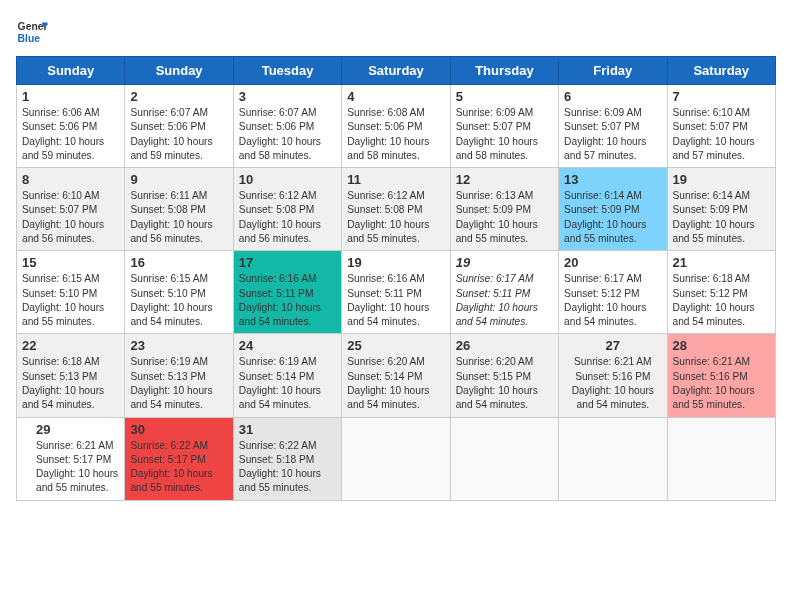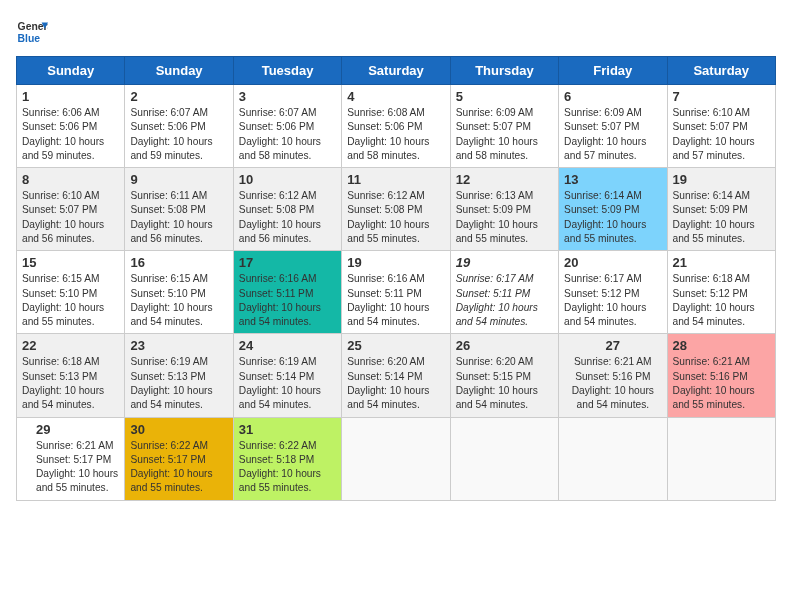--- a/index.html
+++ b/index.html
@@ -232,25 +232,25 @@
         <td style="background: #fca5a5;">
           <span class="day-num">28</span>
           <div class="day-info">Sunrise: 6:21 AM<br>Sunset: 5:16 PM<br>Daylight: 10 hours and 55 minutes.</div>
         </td>
       </tr>
       <tr>
         <td style="background: rgb(255, 255, 255); padding-left: 19px;">
           <span class="day-num">29</span>
           <div class="day-info">Sunrise: 6:21 AM<br>Sunset: 5:17 PM<br>Daylight: 10 hours and 55 minutes.</div>
         </td>
-        <td style="background: #eab308;">
+        <td style="background: #ef4444;">
           <span class="day-num">30</span>
           <div class="day-info">Sunrise: 6:22 AM<br>Sunset: 5:17 PM<br>Daylight: 10 hours and 55 minutes.</div>
         </td>
-        <td style="background: #bef264;">
+        <td style="background: #e5e5e5;">
           <span class="day-num">31</span>
           <div class="day-info">Sunrise: 6:22 AM<br>Sunset: 5:18 PM<br>Daylight: 10 hours and 55 minutes.</div>
         </td>
         <td class="empty-cell" style="background: rgb(250, 250, 250);"></td>
         <td class="empty-cell" style="background: rgb(250, 250, 250);"></td>
         <td class="empty-cell" style="background: rgb(250, 250, 250);"></td>
         <td class="empty-cell" style="background: rgb(250, 250, 250);"></td>
       </tr>
     </tbody>
 </table>

